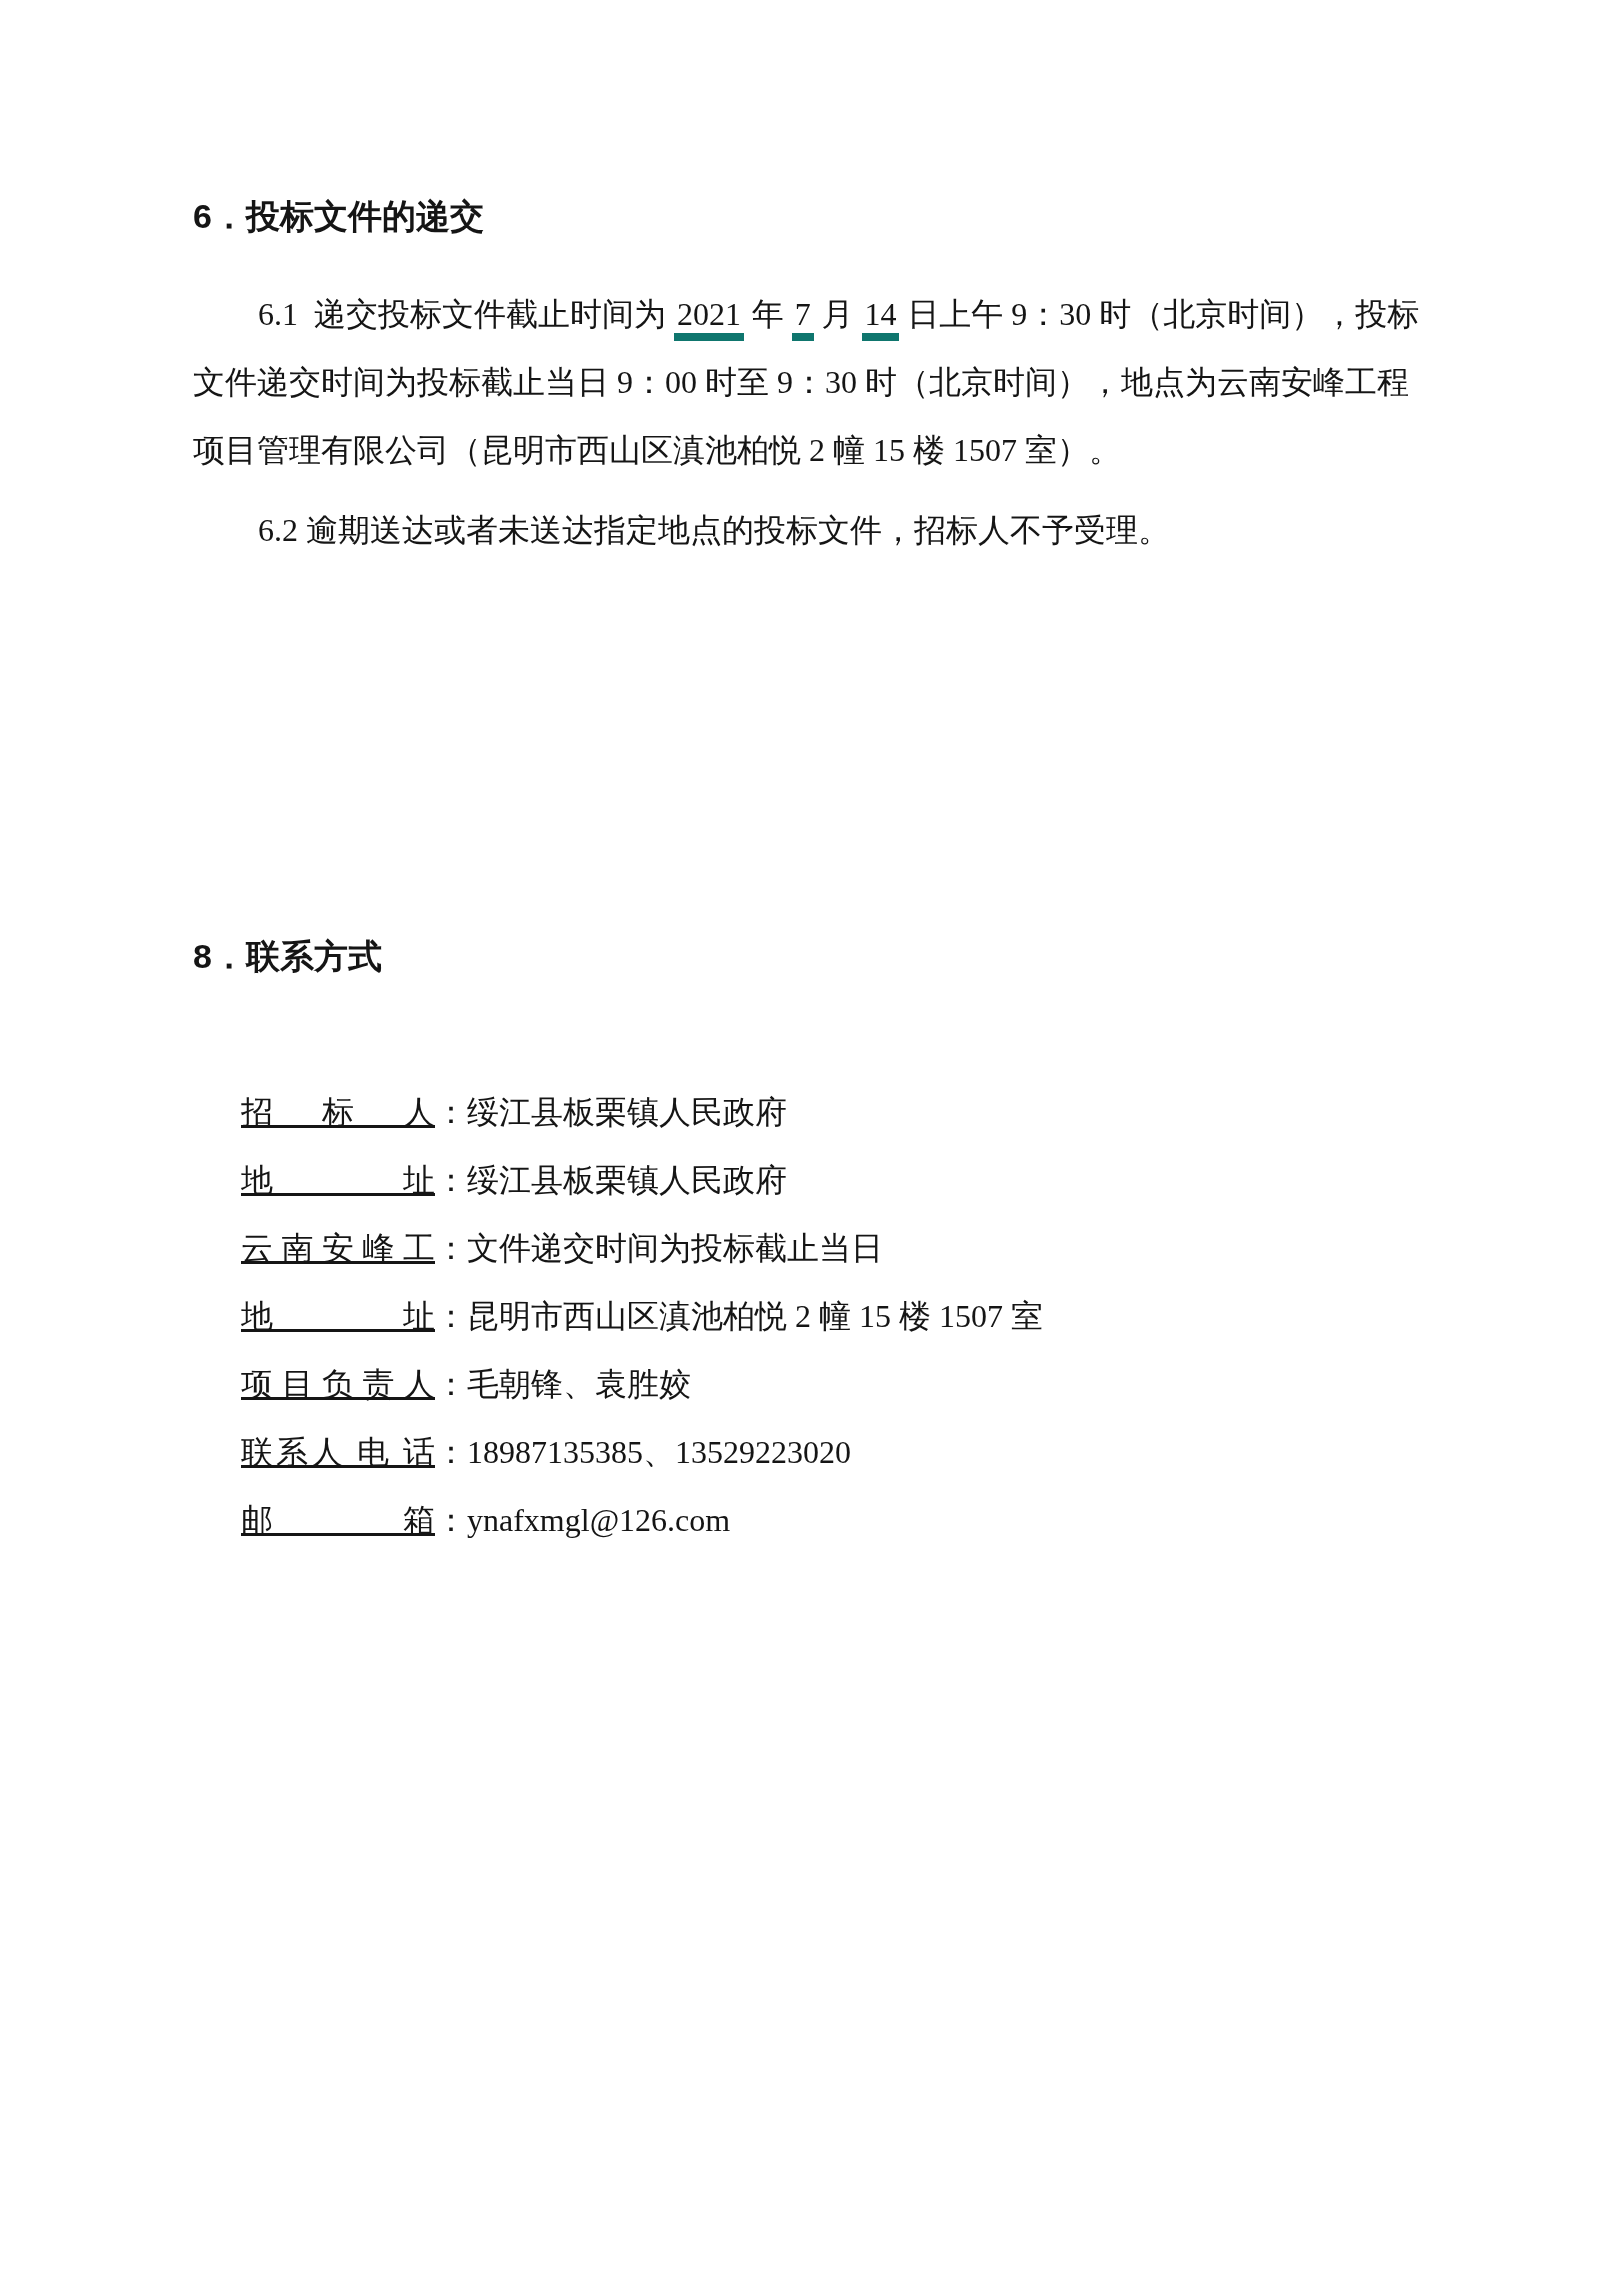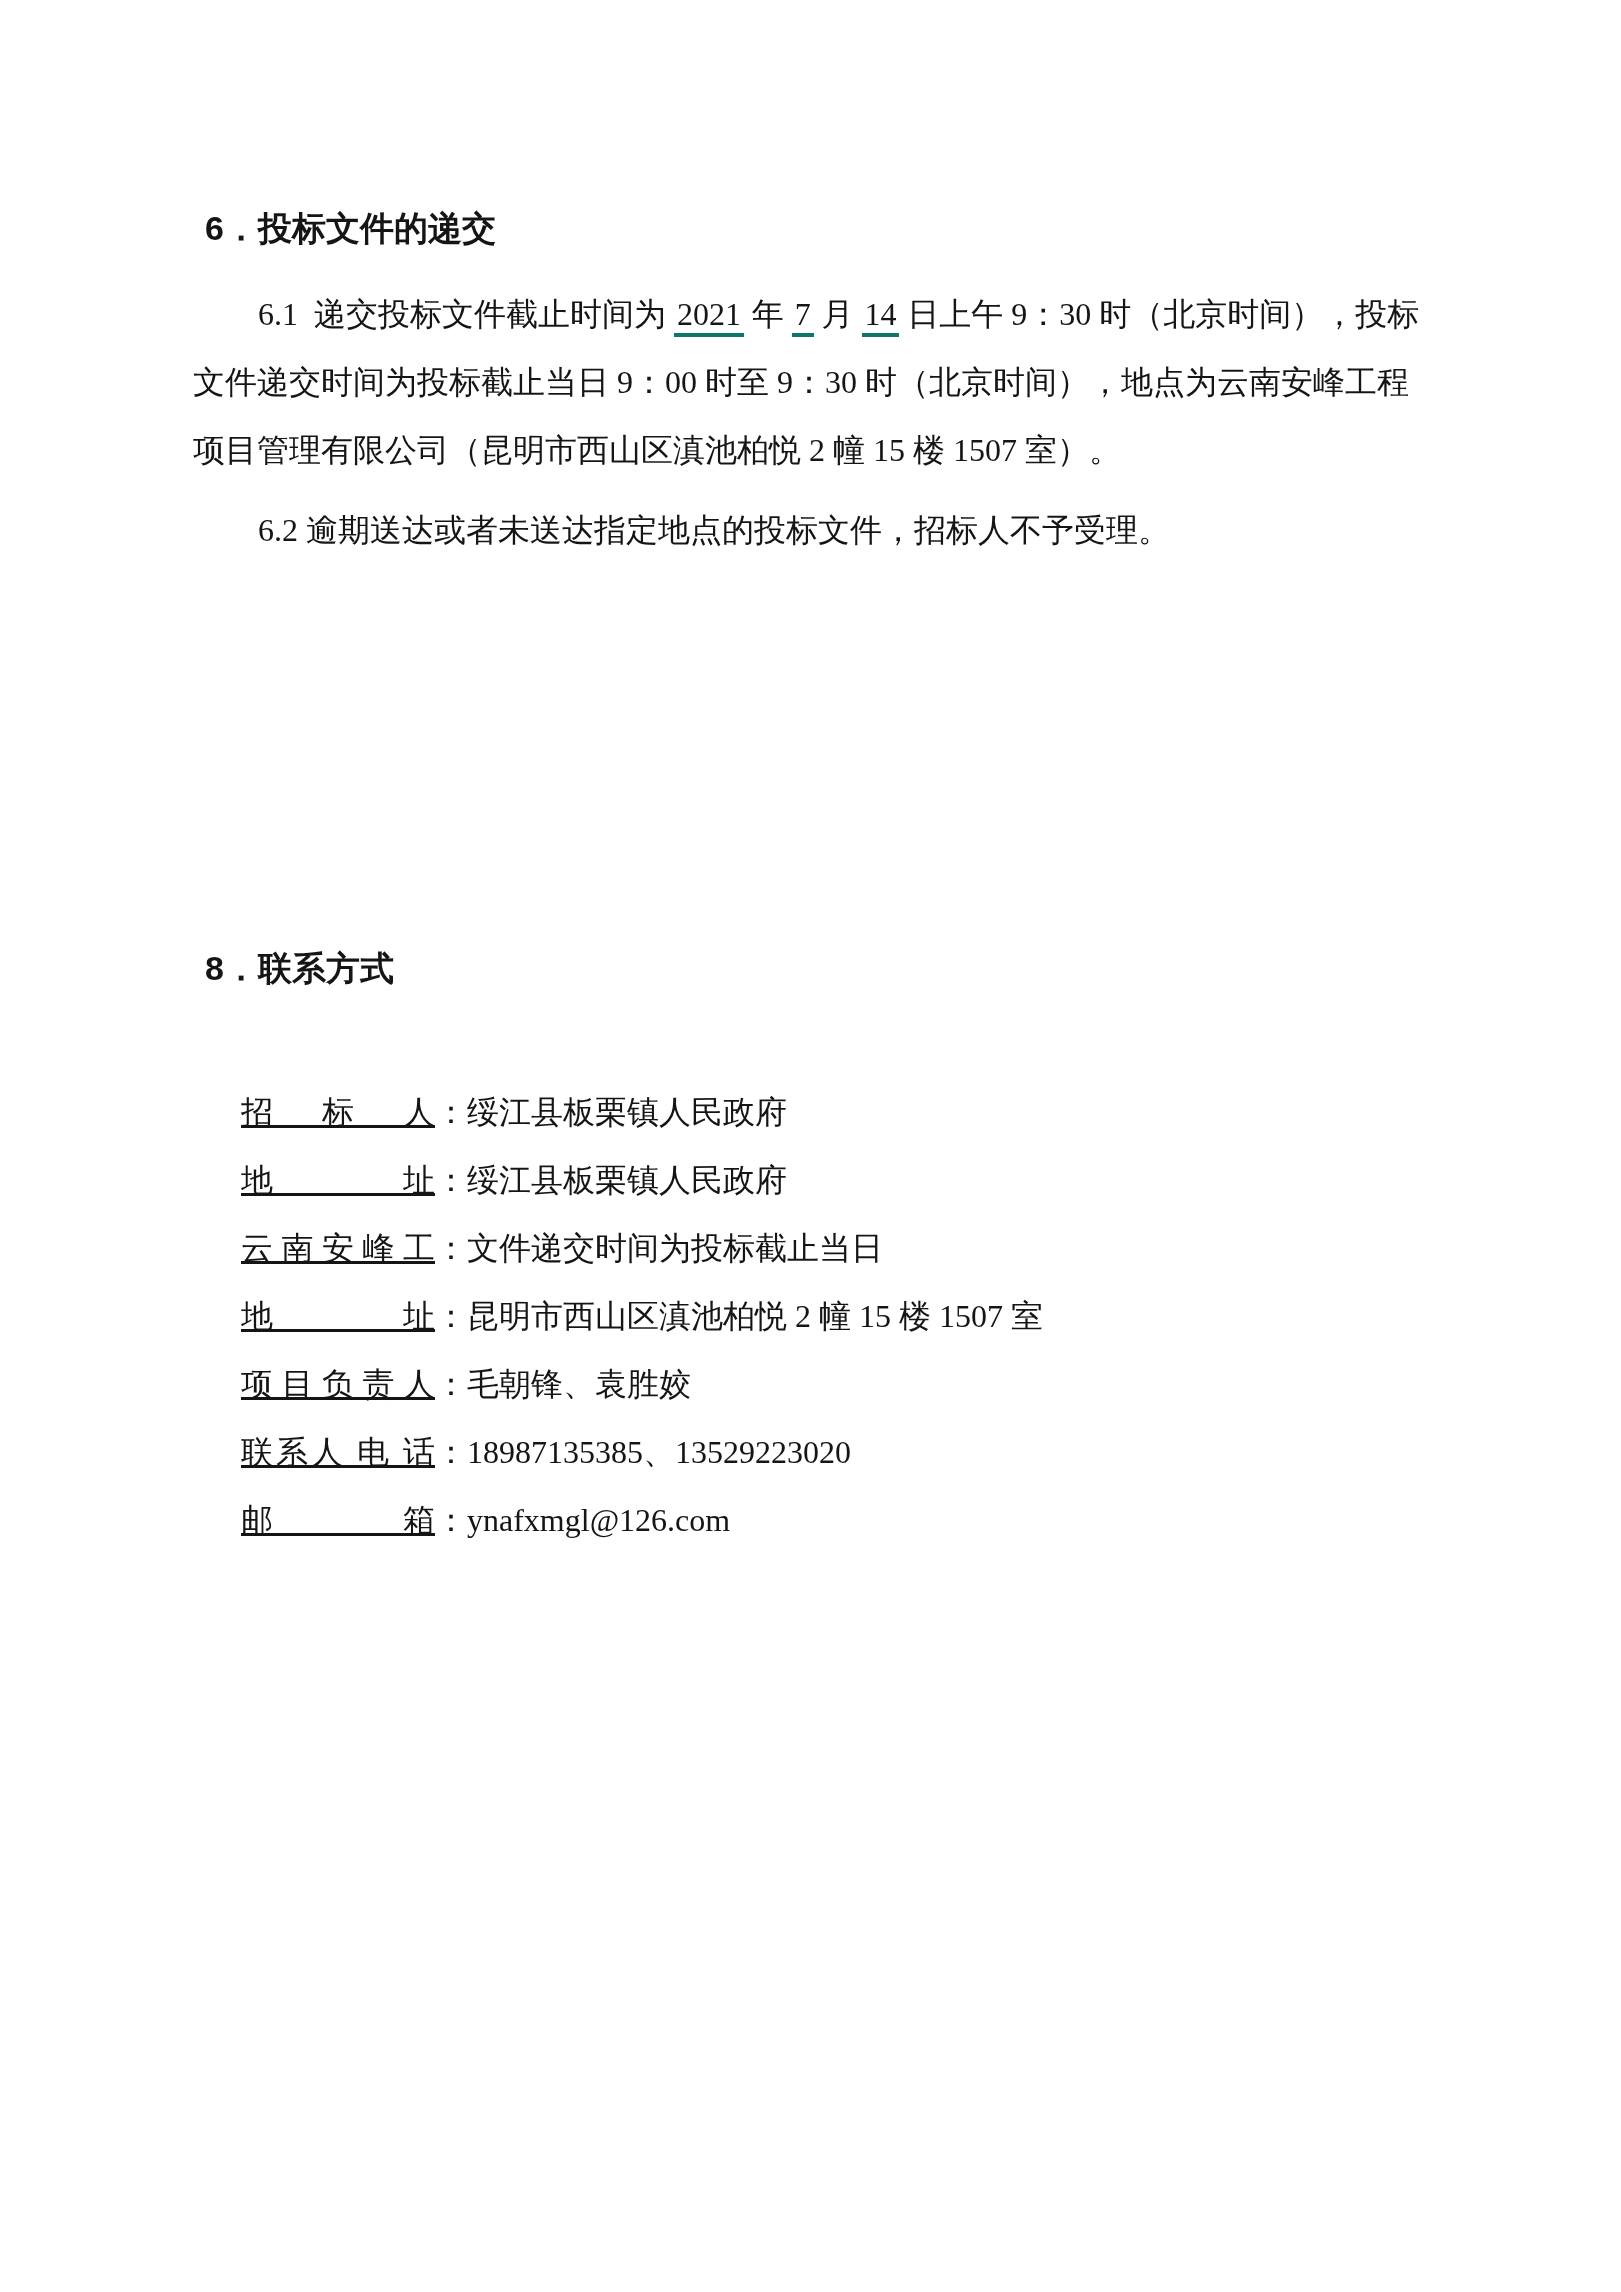--- a/index.html
+++ b/index.html
@@ -7,35 +7,35 @@
     position:relative;
     width:1621px; height:2293px;
     margin:0 auto;
     background:#ffffff;
     color:#151515;
     font-family:"Liberation Serif","DejaVu Serif",serif;
     overflow:hidden;
   }
   .blk { position:absolute; left:193px; width:1274px; }
   .sec-heading {
-    margin:12px;
+    margin:0;
     font-family:"Liberation Sans","DejaVu Sans",sans-serif;
     font-weight:700;
     font-size:34px;
     height:49px; line-height:49px;
     white-space:pre;
   }
   .line {
     font-size:32px;
     height:68px; line-height:68px;
     white-space:pre;
   }
   .ind2  { padding-left:65px; }
   .ind25 { padding-left:79px; }
-  .u { border-bottom:4px solid #0f766e; padding:0 2.9px 1px 2.9px; }
+  .u { border-bottom:8px solid #0f766e; padding:0 2.9px 1px 2.9px; }
   .crow {
     font-size:32px;
     height:68px; line-height:68px;
     white-space:pre;
   }
   .clabel {
     display:inline-block;
     width:194px;
     text-align:justify;
     text-align-last:justify;

